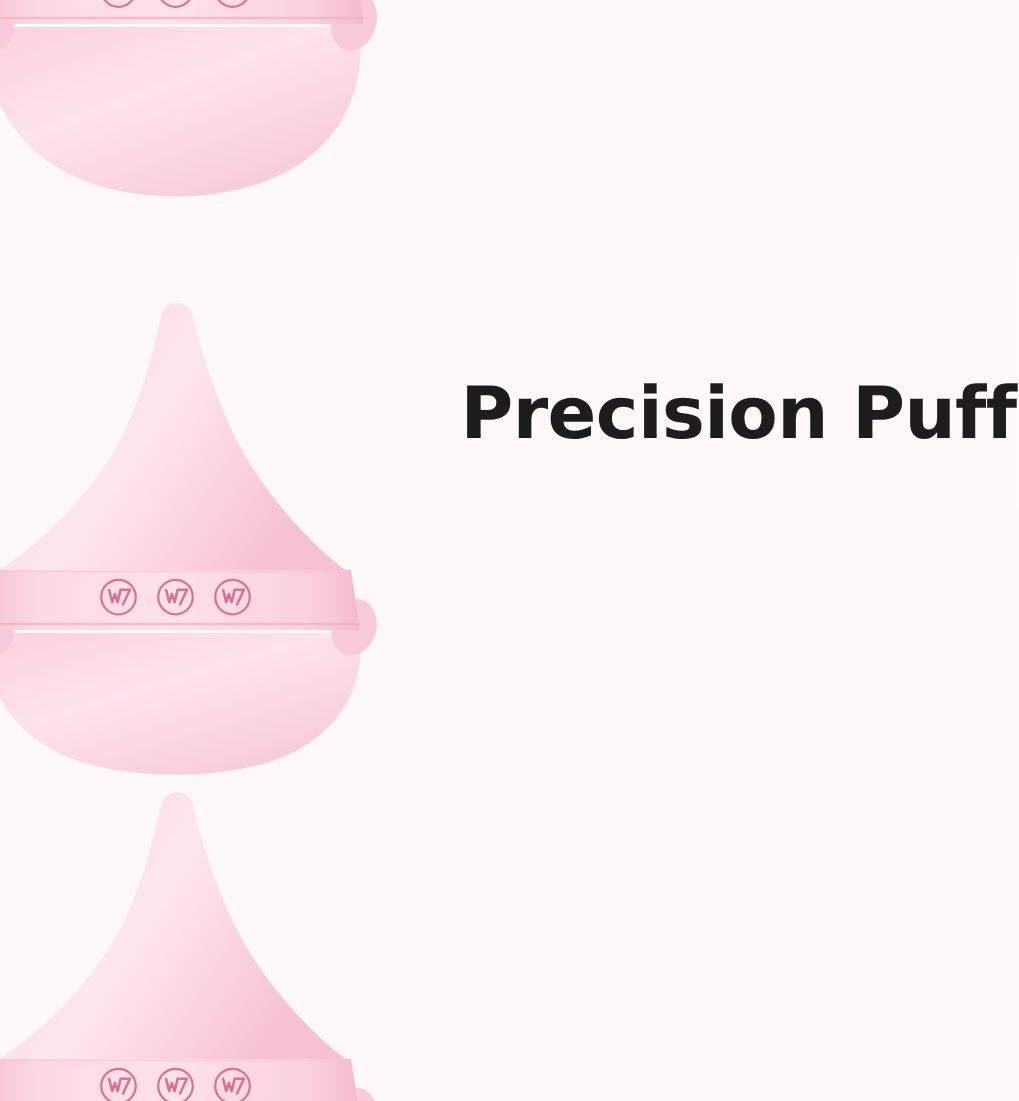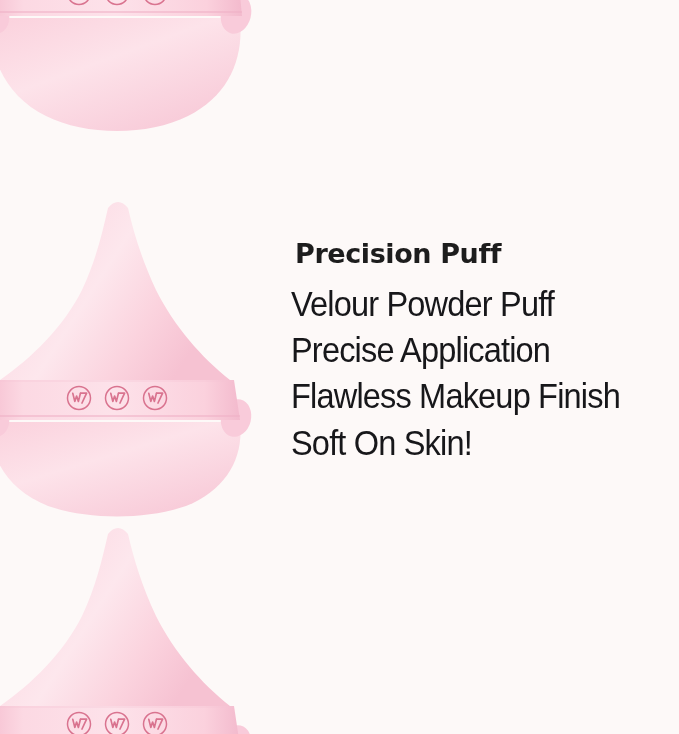--- a/index.html
+++ b/index.html
@@ -45,23 +45,23 @@
 
   
   #product-info {
     position: absolute;
     left: 291px;
     top: 236px;
     width: 388px;
   }
 
   #product-title {
-    margin: 4px;
+    margin: 16px;
     font-family: "DejaVu Sans", sans-serif;
-    font-size: 27px;
+    font-size: 48px;
     font-weight: 600;
     letter-spacing: -0.4px;
     color: #1d1d1d;
     line-height: 1.0;
     white-space: nowrap;
   }
 
   #feature-list {
     list-style: none;
     margin: 14px 0 0 0;
@@ -249,21 +249,15 @@
           </g>
         </g>
       </svg>
     </div>
 
   </div>
 
   <div id="product-info">
     <h1 id="product-title">Precision Puff</h1>
 
-    <ul id="feature-list">
-      <li>Velour Powder Puff</li>
-      <li>Precise Application</li>
-      <li>Flawless Makeup Finish</li>
-      <li>Soft On Skin!</li>
-    </ul>
   </div>
 
 </div>
 
 </body></html>

